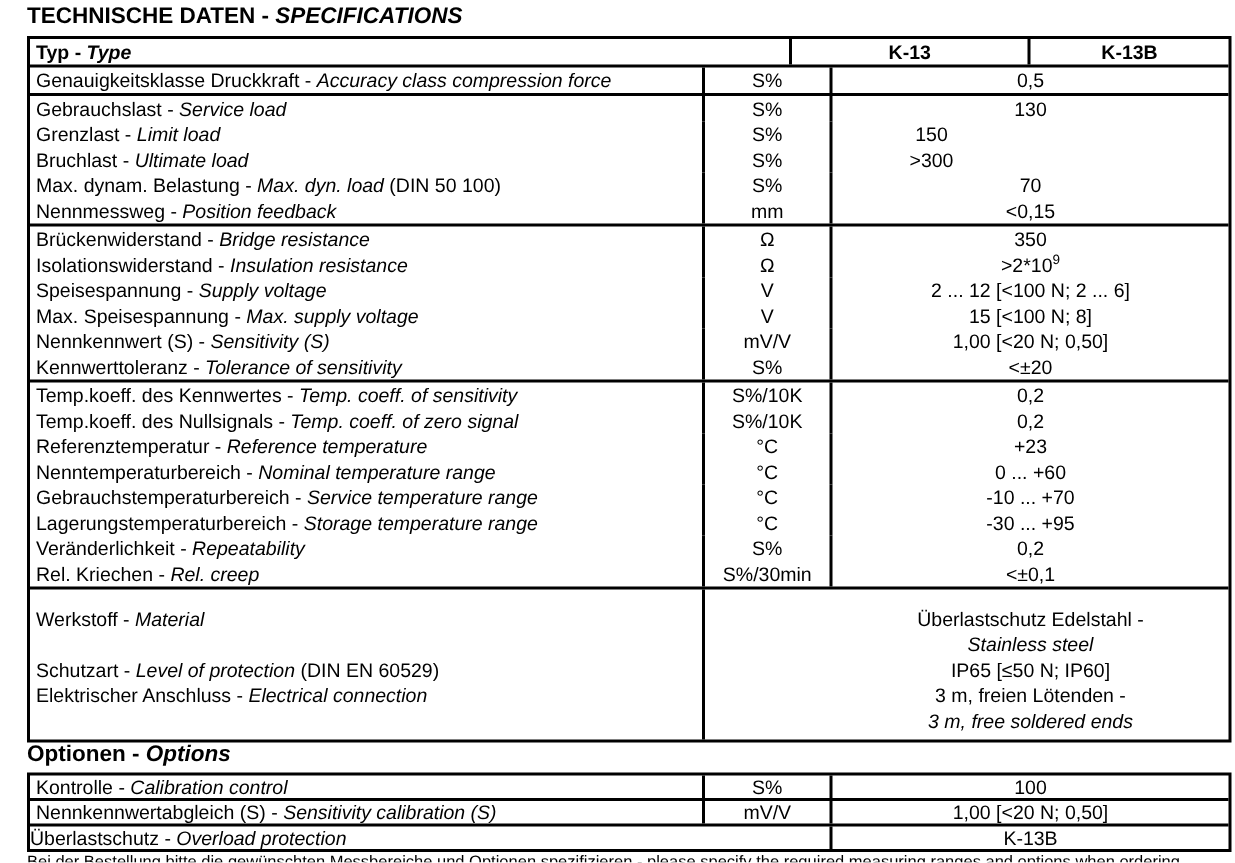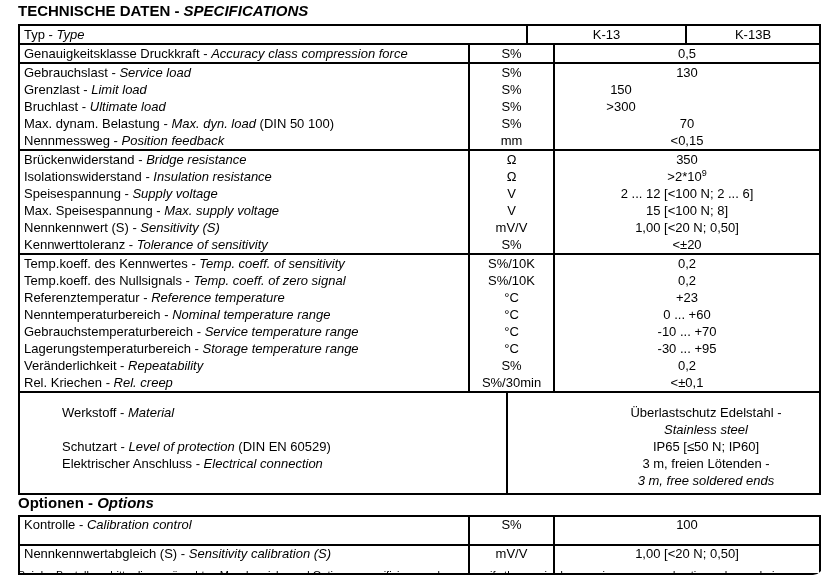--- a/index.html
+++ b/index.html
@@ -1,43 +1,43 @@
 <!DOCTYPE html>
 <html><head>
 <meta charset="utf-8">
 <style>
   html,body{margin:0;padding:0;background:#fff;}
   .page{position:relative;width:823px;height:575px;background:#ffffff;overflow:hidden;
         font-family:"Liberation Sans",sans-serif;color:#000;font-size:13px;border-radius:10px;}
-  .b{font-weight:normal;}
+  .b{font-weight:bold;}
   .it{font-style:italic;}
   .doc-title{position:absolute;left:18px;font-size:15px;font-weight:bold;white-space:nowrap;}
   .main-title{top:2px;}
   .options-title{top:494px;}
   .table{position:absolute;left:18px;width:803px;border:2px solid #000;box-sizing:border-box;background:#fff;}
   .main-table{top:24px;}
   .options-table{top:515px;}
   .trow{display:flex;height:17px;line-height:17px;}
-  .options-table .trow{height:27px;line-height:15px;}
+  .options-table .trow{height:15px;line-height:15px;}
   .trow .cell{box-sizing:border-box;overflow:hidden;white-space:nowrap;}
   .header-row{border-bottom:2px solid #000;}
   .h-label{width:508px;border-right:2px solid #000;padding-left:4px;}
   .h-col1{width:159px;border-right:2px solid #000;text-align:center;}
   .h-col2{flex:1;text-align:center;}
   .c-label{width:450px;border-right:2px solid #000;padding-left:4px;}
   .c-unit{width:85px;border-right:2px solid #000;text-align:center;}
   .c-value{flex:1;text-align:center;}
   .c-label-wide{width:535px;border-right:2px solid #000;padding-left:0;}
   .split{display:flex;text-align:center;flex-direction:column;}
   .half{width:50%;height:100%;box-sizing:border-box;}
   .divl{border-left:2px solid #0ea5e9;}
   .block + .block{border-top:2px solid #000;}
   .options-table .trow + .trow{border-top:2px solid #000;}
   .material-block{display:flex;height:100px;}
-  .mlab{width:450px;border-right:2px solid #000;padding:11px 0 0 4px;box-sizing:border-box;margin-left:38px;}
+  .mlab{width:450px;border-right:2px solid #000;padding:11px 0 0 4px;box-sizing:border-box;}
   .mval{flex:1;padding:11px 0 0 85px;box-sizing:border-box;text-align:center;}
   .mline{height:17px;line-height:17px;white-space:nowrap;overflow:hidden;}
   sup{font-size:9px;line-height:0;vertical-align:super;}
   .footnote{position:absolute;left:18px;top:569px;font-size:11px;white-space:nowrap;color:#000;}
 </style>
 </head>
 <body>
 
 <div class="page">
 

